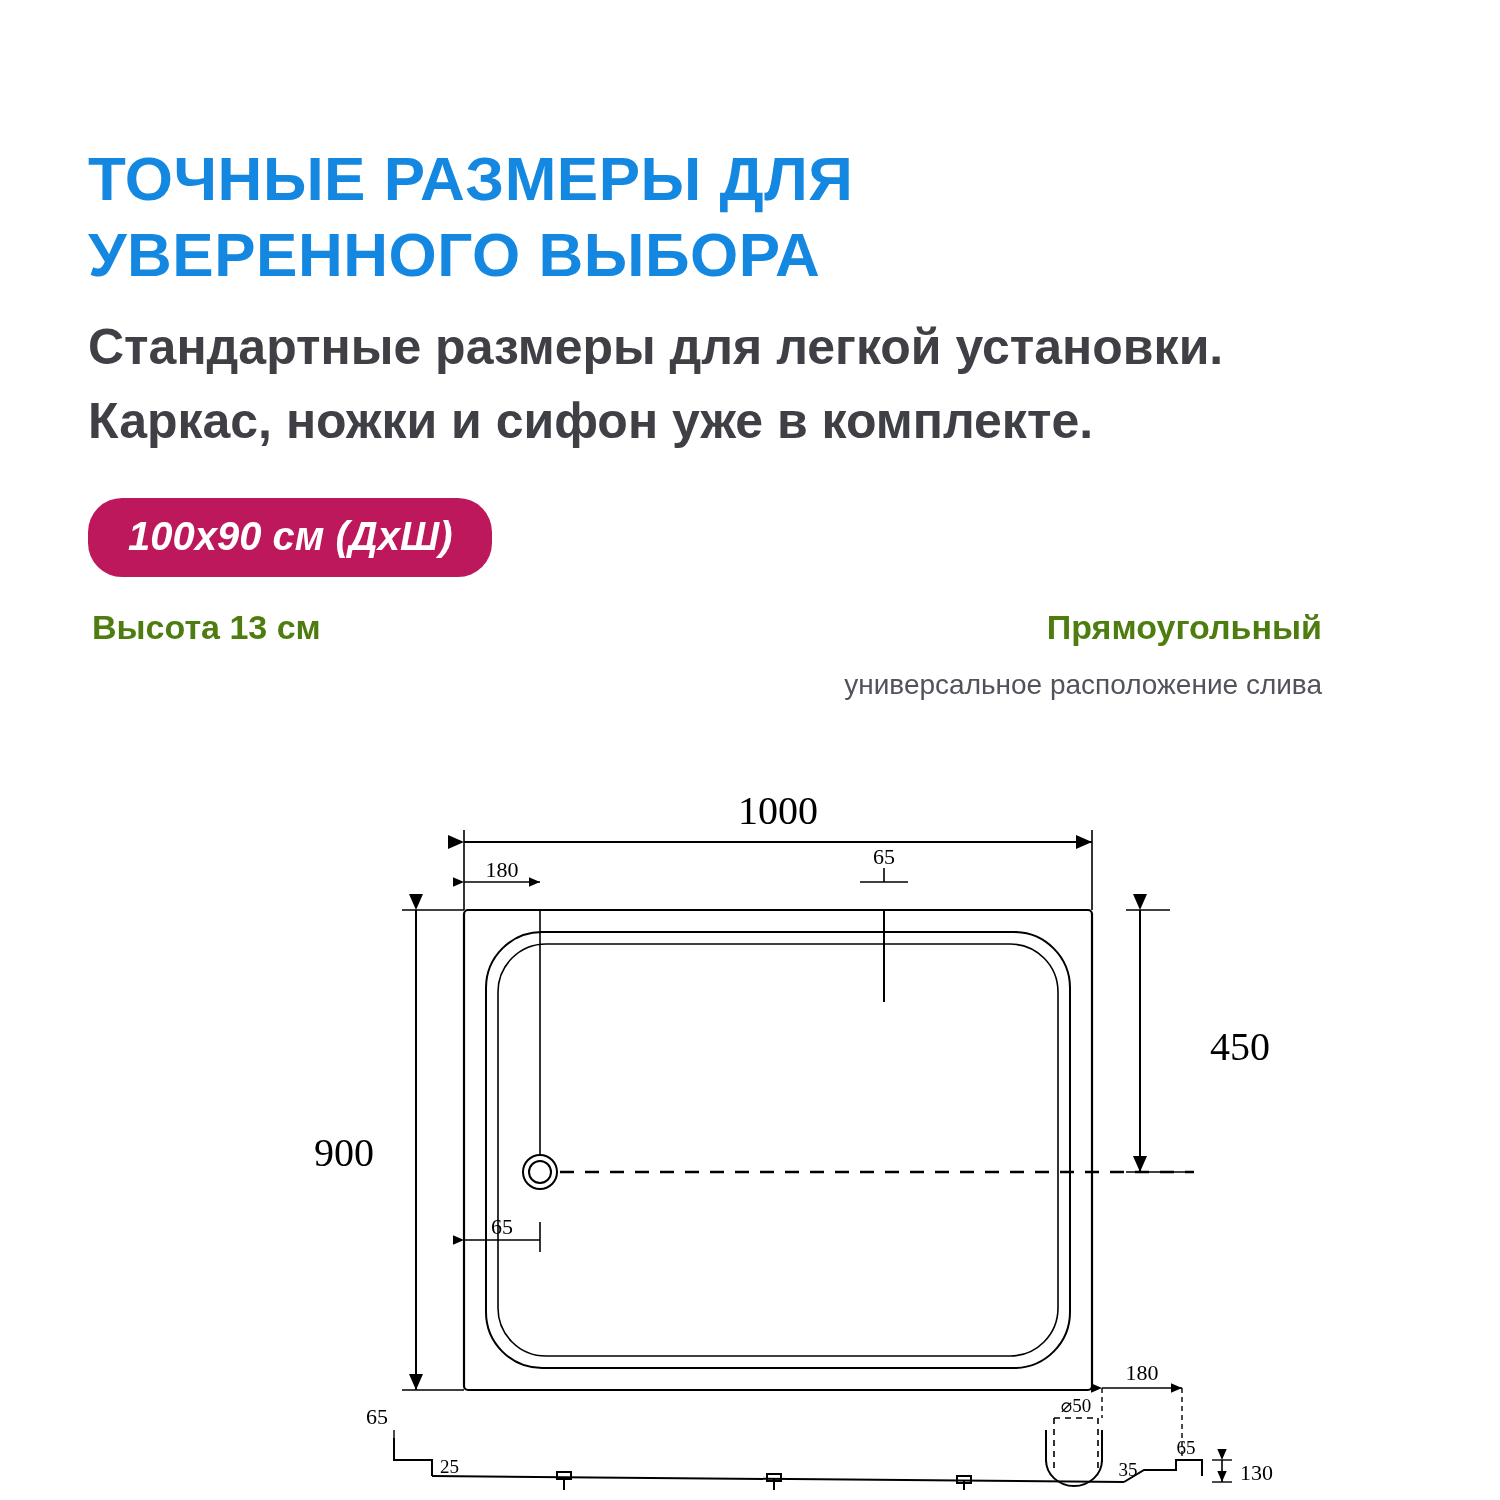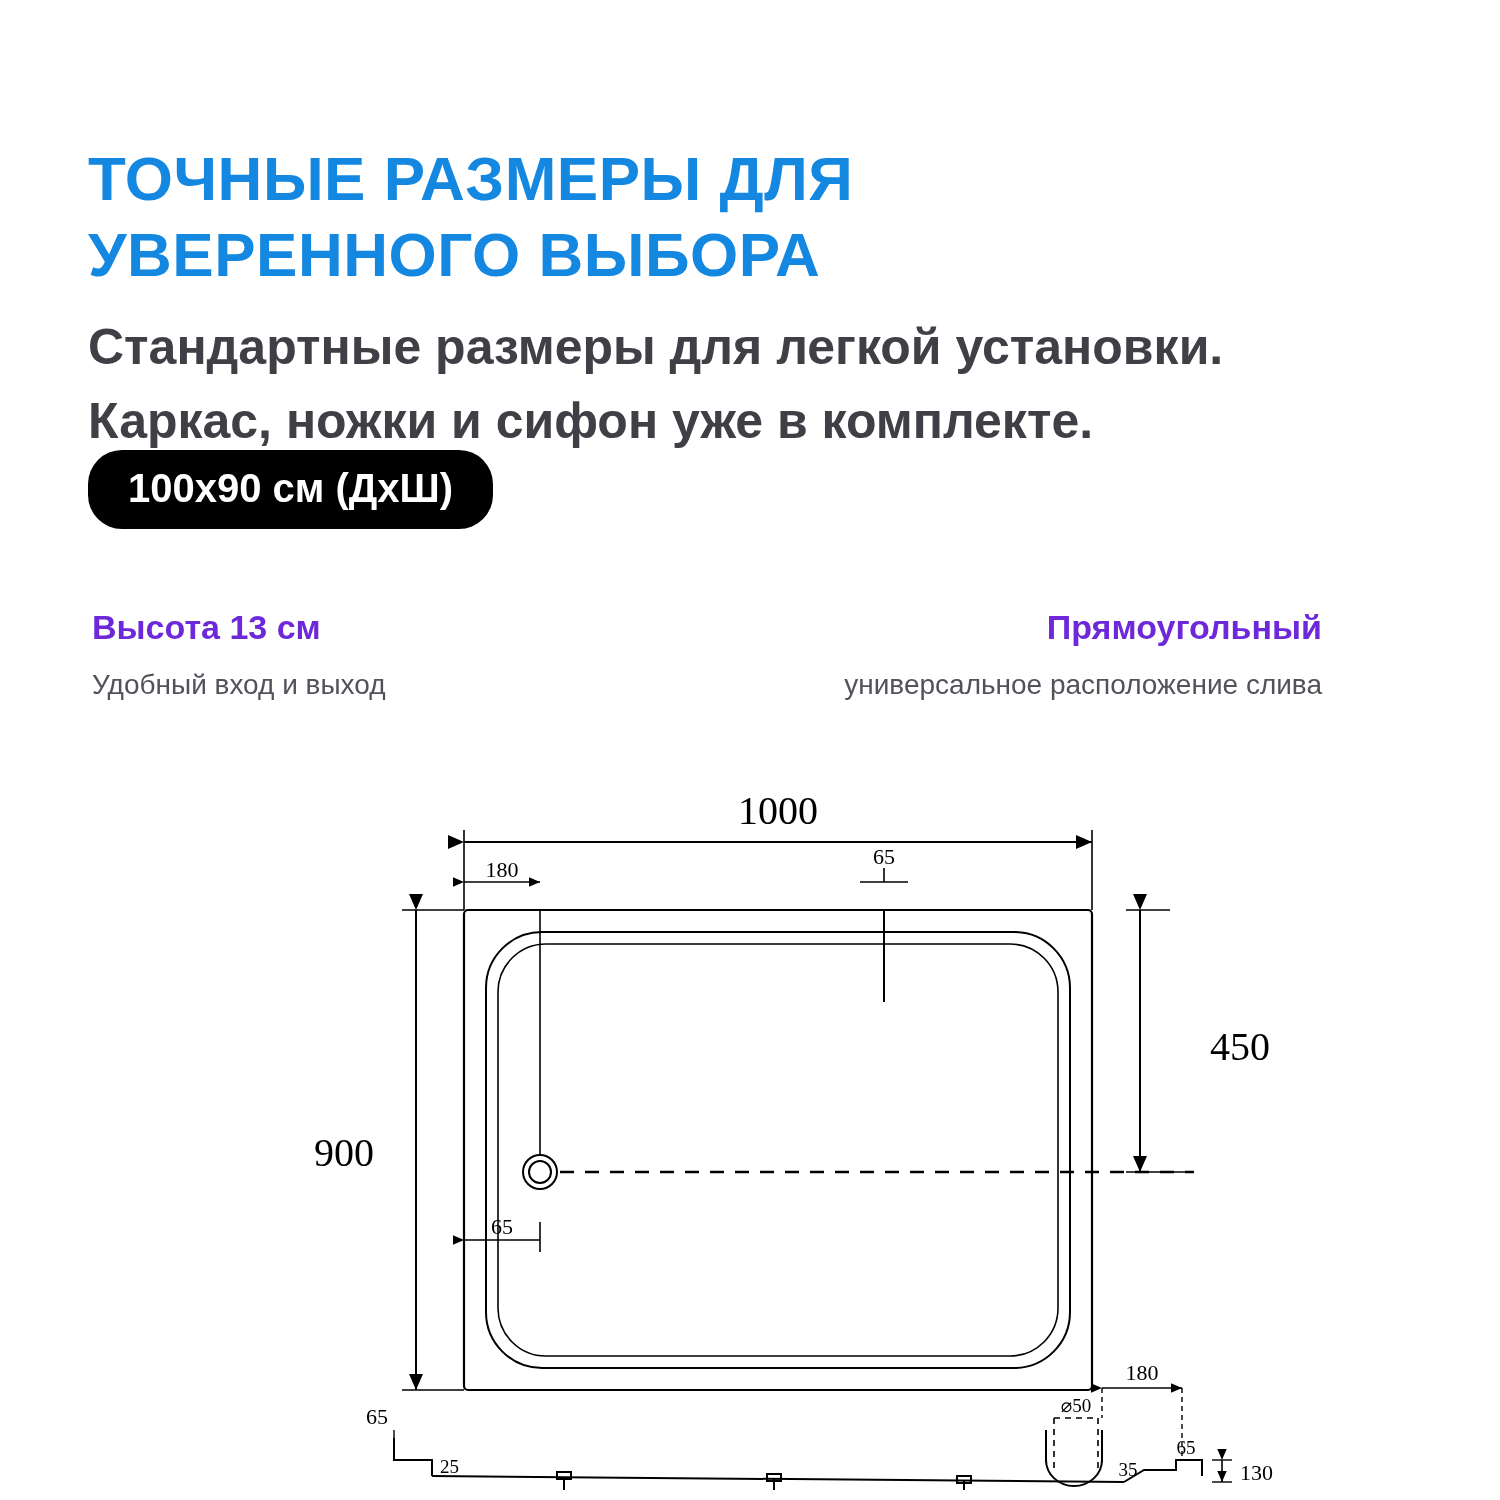--- a/index.html
+++ b/index.html
@@ -41,39 +41,40 @@
     top: 310px;
     width: 1300px;
     font-size: 50px;
     font-weight: bold;
     line-height: 1.48;
     color: #3f3f46;
   }
   .pill {
     position: absolute;
     left: 88px;
-    top: 450px;
-    background: #000000;
+    top: 498px;
+    background: #be185d;
     color: #ffffff;
     font-size: 40px;
     font-weight: bold;
     border-radius: 34px;
     padding: 16px 40px 18px 40px;
     white-space: nowrap;
+    font-style: italic;
   }
 
   .feat {
     position: absolute;
   }
   .feat.left { left: 92px; top: 608px; width: 560px; }
   .feat.right { left: 762px; top: 608px; width: 560px; text-align: right; }
   .feat-title {
     font-size: 34px;
     font-weight: bold;
-    color: #6d28d9;
+    color: #4d7c0f;
     margin-bottom: 18px;
   }
   .feat-desc {
     font-size: 28px;
     color: #52525b;
     line-height: 1.42;
   }
 
   
   .drawing {
@@ -91,21 +92,20 @@
 <div class="page">
 
   <div class="headline">ТОЧНЫЕ РАЗМЕРЫ ДЛЯ УВЕРЕННОГО ВЫБОРА</div>
 
   <div class="subhead">Стандартные размеры для легкой установки. Каркас, ножки и сифон уже в комплекте.</div>
 
   <div class="pill">100x90 см (ДхШ)</div>
 
   <div class="feat left">
     <div class="feat-title">Высота 13 см</div>
-    <div class="feat-desc">Удобный вход и выход</div>
   </div>
 
   <div class="feat right">
     <div class="feat-title">Прямоугольный</div>
     <div class="feat-desc">универсальное расположение слива</div>
   </div>
 
   <div class="drawing">
     <svg width="1110" height="720" viewBox="0 0 1110 720" xmlns="http://www.w3.org/2000/svg">
       <defs>

